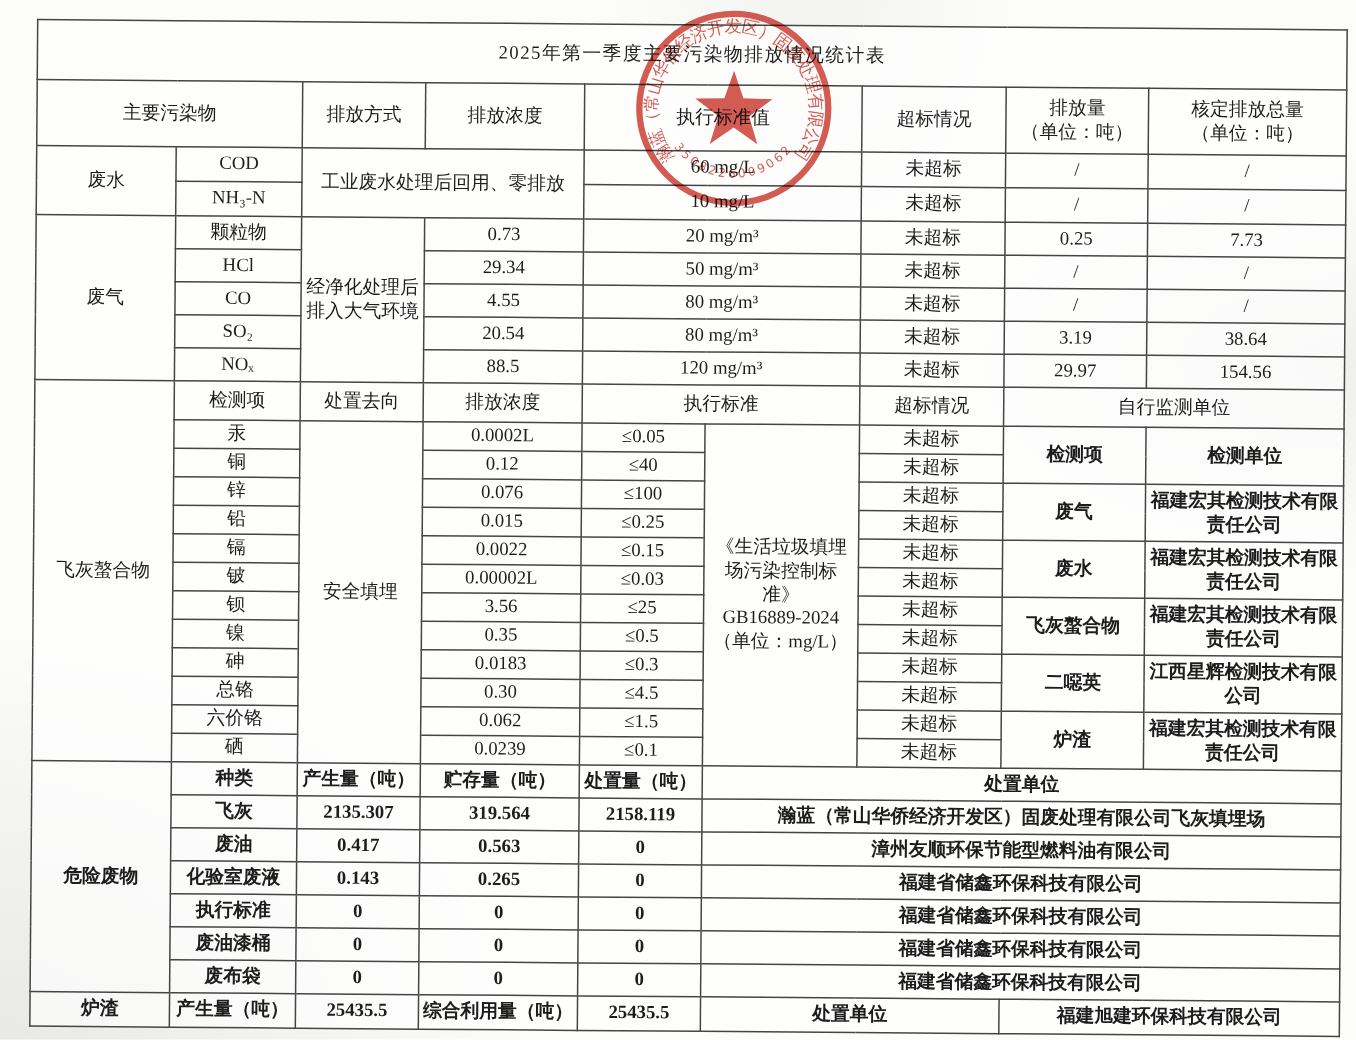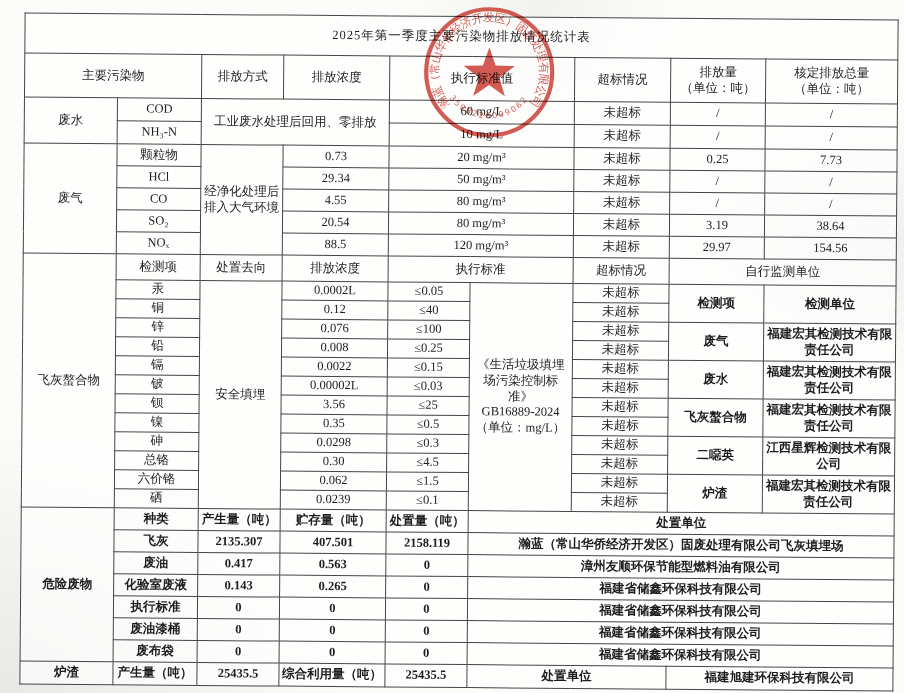--- a/index.html
+++ b/index.html
@@ -161,21 +161,21 @@
     <tr style="height:19px">
       <td>锌</td>
       <td>0.076</td>
       <td>≤100</td>
       <td>未超标</td>
       <td rowspan="2" class="b">废气</td>
       <td rowspan="2" class="b">福建宏其检测技术有限责任公司</td>
     </tr>
     <tr style="height:19px">
       <td>铅</td>
-      <td>0.008</td>
+      <td>0.015</td>
       <td>≤0.25</td>
       <td>未超标</td>
     </tr>
     <tr style="height:19px">
       <td>镉</td>
       <td>0.0022</td>
       <td>≤0.15</td>
       <td>未超标</td>
       <td rowspan="2" class="b">废水</td>
       <td rowspan="2" class="b">福建宏其检测技术有限责任公司</td>
@@ -195,21 +195,21 @@
       <td rowspan="2" class="b">福建宏其检测技术有限责任公司</td>
     </tr>
     <tr style="height:19px">
       <td>镍</td>
       <td>0.35</td>
       <td>≤0.5</td>
       <td>未超标</td>
     </tr>
     <tr style="height:19px">
       <td>砷</td>
-      <td>0.0298</td>
+      <td>0.0183</td>
       <td>≤0.3</td>
       <td>未超标</td>
       <td rowspan="2" class="b">二噁英</td>
       <td rowspan="2" class="b">江西星辉检测技术有限公司</td>
     </tr>
     <tr style="height:19px">
       <td>总铬</td>
       <td>0.30</td>
       <td>≤4.5</td>
       <td>未超标</td>
@@ -233,21 +233,21 @@
       <td rowspan="7" class="b">危险废物</td>
       <td class="b">种类</td>
       <td class="b">产生量（吨）</td>
       <td class="b">贮存量（吨）</td>
       <td class="b">处置量（吨）</td>
       <td colspan="4" class="b">处置单位</td>
     </tr>
     <tr style="height:22px">
       <td class="b">飞灰</td>
       <td class="b">2135.307</td>
-      <td class="b">407.501</td>
+      <td class="b">319.564</td>
       <td class="b">2158.119</td>
       <td colspan="4" class="b">瀚蓝（常山华侨经济开发区）固废处理有限公司飞灰填埋场</td>
     </tr>
     <tr style="height:22px">
       <td class="b">废油</td>
       <td class="b">0.417</td>
       <td class="b">0.563</td>
       <td class="b">0</td>
       <td colspan="4" class="b">漳州友顺环保节能型燃料油有限公司</td>
     </tr>

